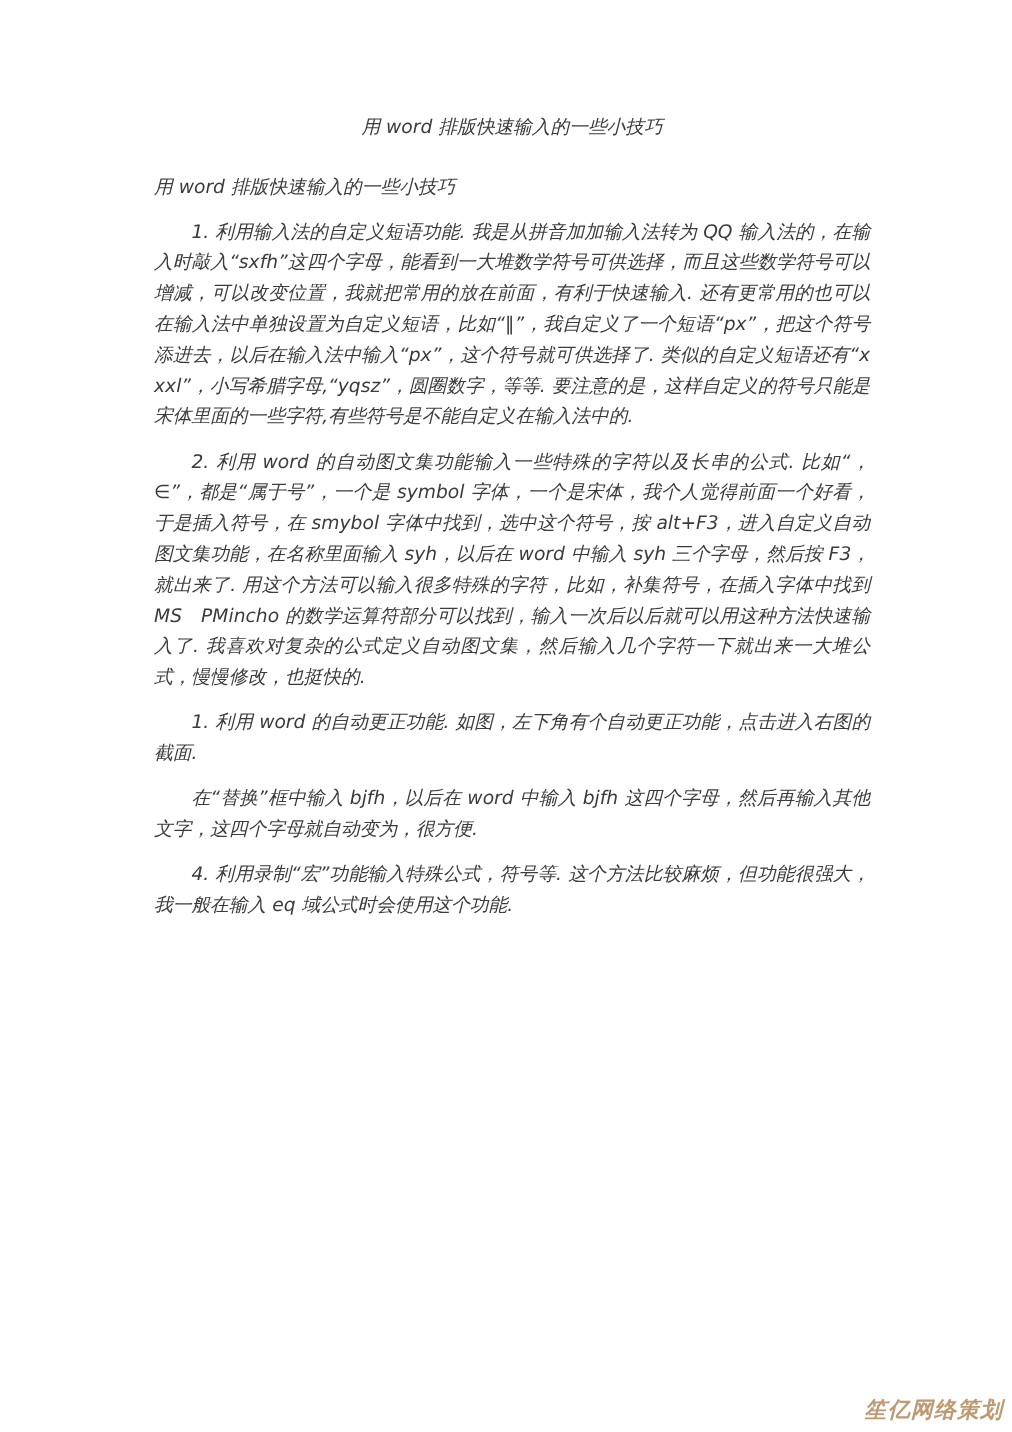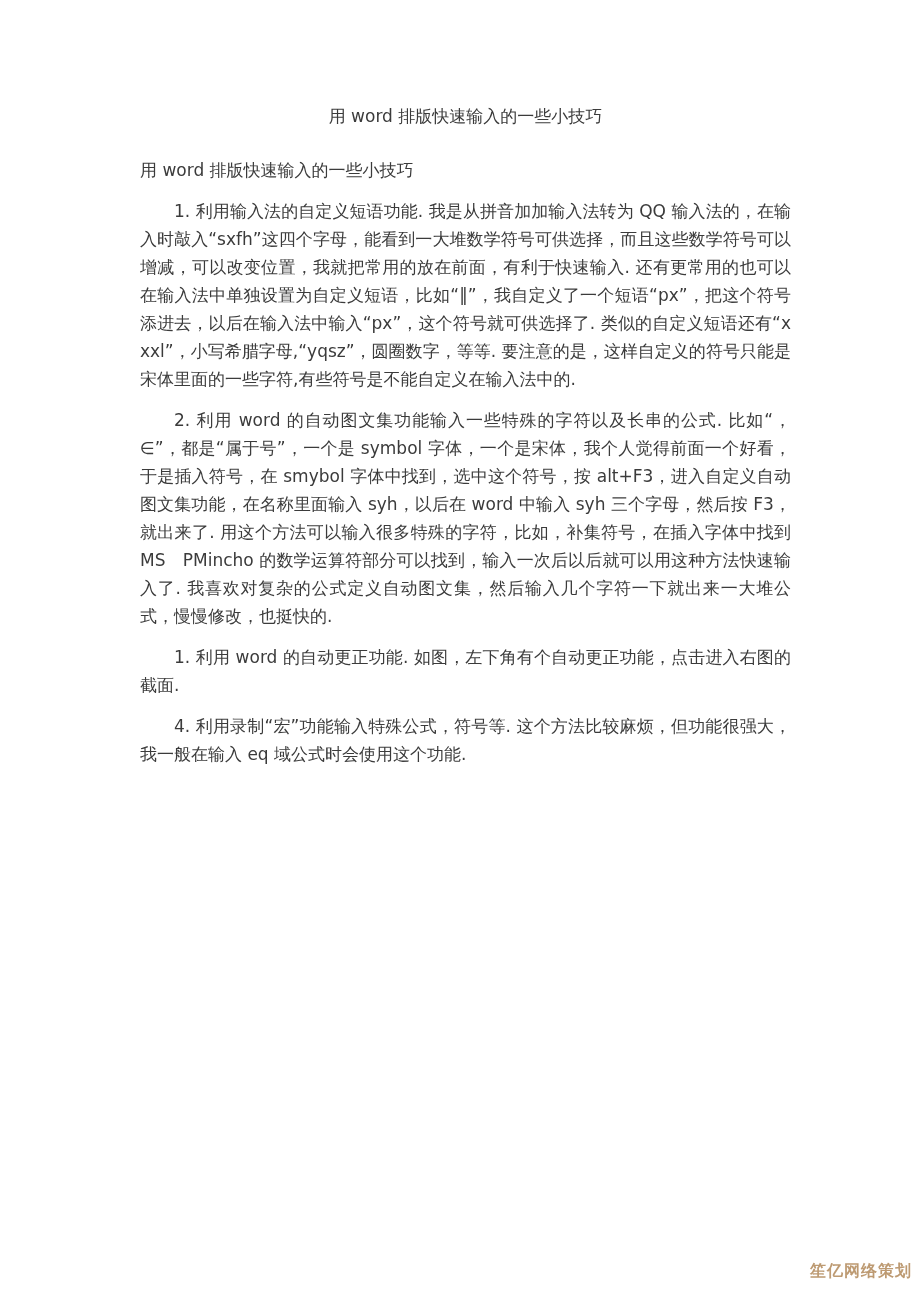--- a/index.html
+++ b/index.html
@@ -1,15 +1,15 @@
 <!DOCTYPE html>
 <html><head>
 <meta charset="utf-8">
 <style>
-  * { box-sizing: border-box; }
+  * { box-sizing: border-box; font-style: italic; }
   html, body {
     margin: 0;
     padding: 0;
   }
   body {
     width: 920px;
     height: 1302px;
     background: #ffffff;
     font-family: "DejaVu Sans", sans-serif;
     position: relative;
@@ -42,33 +42,34 @@
     text-align: justify;
     word-break: break-all;
   }
   .content p.indent {
     text-indent: 34px;
     margin-top: 13px;
   }
   .watermark {
     position: absolute;
     right: 8px;
-    bottom: 20px;
-    font-size: 16px;
+    bottom: 7px;
+    font-size: 20px;
     font-weight: bold;
     letter-spacing: 1px;
     color: #bd9a72;
   }
 </style>
 </head>
 <body>
 
 <div class="page">
   <div class="content">
     <h1 class="doc-title">用 word 排版快速输入的一些小技巧</h1>
     <p>用 word 排版快速输入的一些小技巧</p>
     <p class="indent">1. 利用输入法的自定义短语功能. 我是从拼音加加输入法转为 QQ 输入法的，在输入时敲入“sxfh”这四个字母，能看到一大堆数学符号可供选择，而且这些数学符号可以增减，可以改变位置，我就把常用的放在前面，有利于快速输入. 还有更常用的也可以在输入法中单独设置为自定义短语，比如“‖”，我自定义了一个短语“px”，把这个符号添进去，以后在输入法中输入“px”，这个符号就可供选择了. 类似的自定义短语还有“xxxl”，小写希腊字母,“yqsz”，圆圈数字，等等. 要注意的是，这样自定义的符号只能是宋体里面的一些字符,有些符号是不能自定义在输入法中的.</p>
     <p class="indent">2. 利用 word 的自动图文集功能输入一些特殊的字符以及长串的公式. 比如“，∈”，都是“属于号”，一个是 symbol 字体，一个是宋体，我个人觉得前面一个好看，于是插入符号，在 smybol 字体中找到，选中这个符号，按 alt+F3，进入自定义自动图文集功能，在名称里面输入 syh，以后在 word 中输入 syh 三个字母，然后按 F3，就出来了. 用这个方法可以输入很多特殊的字符，比如，补集符号，在插入字体中找到 MS　PMincho 的数学运算符部分可以找到，输入一次后以后就可以用这种方法快速输入了. 我喜欢对复杂的公式定义自动图文集，然后输入几个字符一下就出来一大堆公式，慢慢修改，也挺快的.</p>
     <p class="indent">1. 利用 word 的自动更正功能. 如图，左下角有个自动更正功能，点击进入右图的截面.</p>
+    <p class="indent">在“替换”框中输入 bjfh，以后在 word 中输入 bjfh 这四个字母，然后再输入其他文字，这四个字母就自动变为，很方便.</p>
     <p class="indent">4. 利用录制“宏”功能输入特殊公式，符号等. 这个方法比较麻烦，但功能很强大，我一般在输入 eq 域公式时会使用这个功能.</p>
   </div>
   <div class="watermark">笙亿网络策划</div>
 </div>
 
 </body></html>

